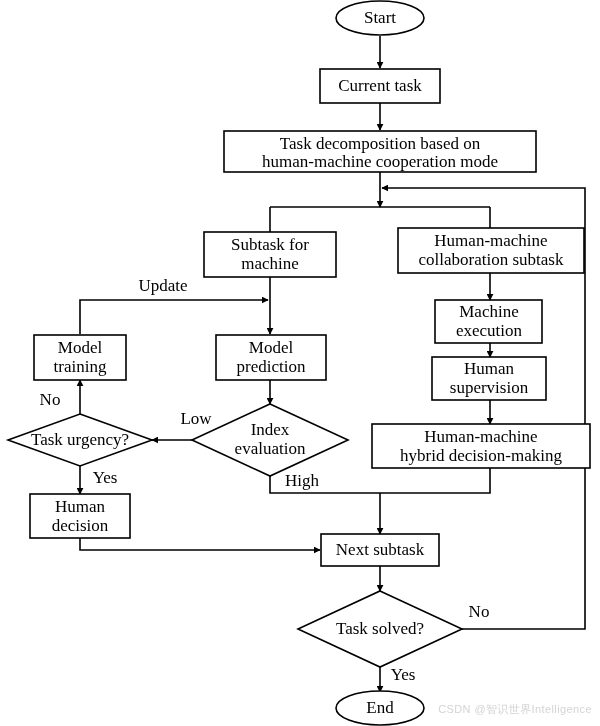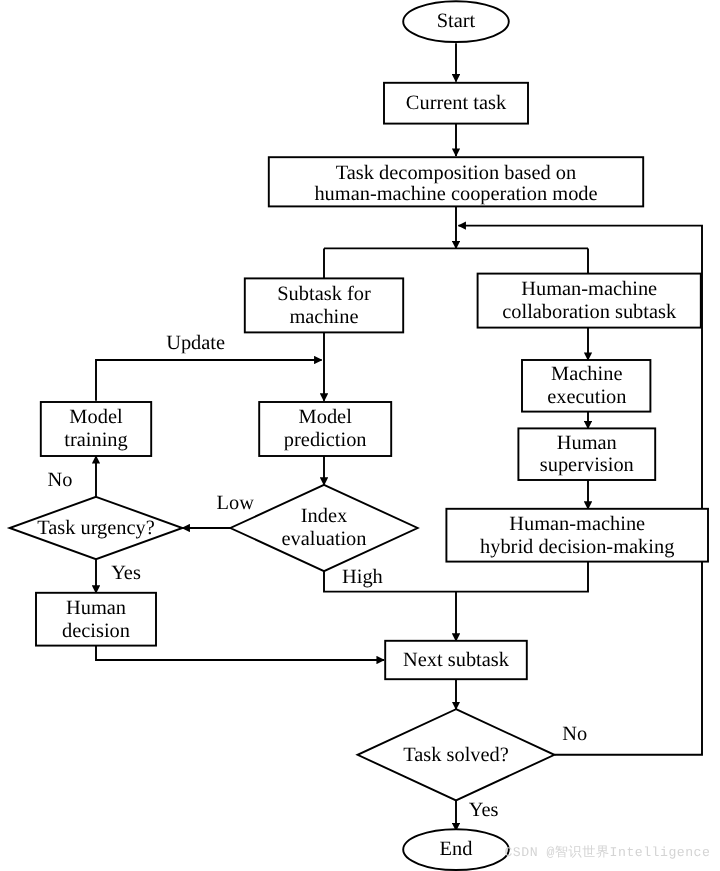--- a/index.html
+++ b/index.html
@@ -47,21 +47,21 @@
     font-family: "Liberation Serif", "DejaVu Serif", serif;
     font-size: 17px;
     fill: #000000;
     text-anchor: middle;
     dominant-baseline: middle;
   }
   .watermark {
     position: absolute;
     right: 8px;
     bottom: 9px;
-    font-family: Liberation Mono, monospace;
+    font-family: Liberation Sans, sans-serif;
     font-size: 11px;
     color: #d4d4d4;
     letter-spacing: 0.4px;
     white-space: nowrap;
     user-select: none;
   }
 </style>
 </head>
 <body>
 

